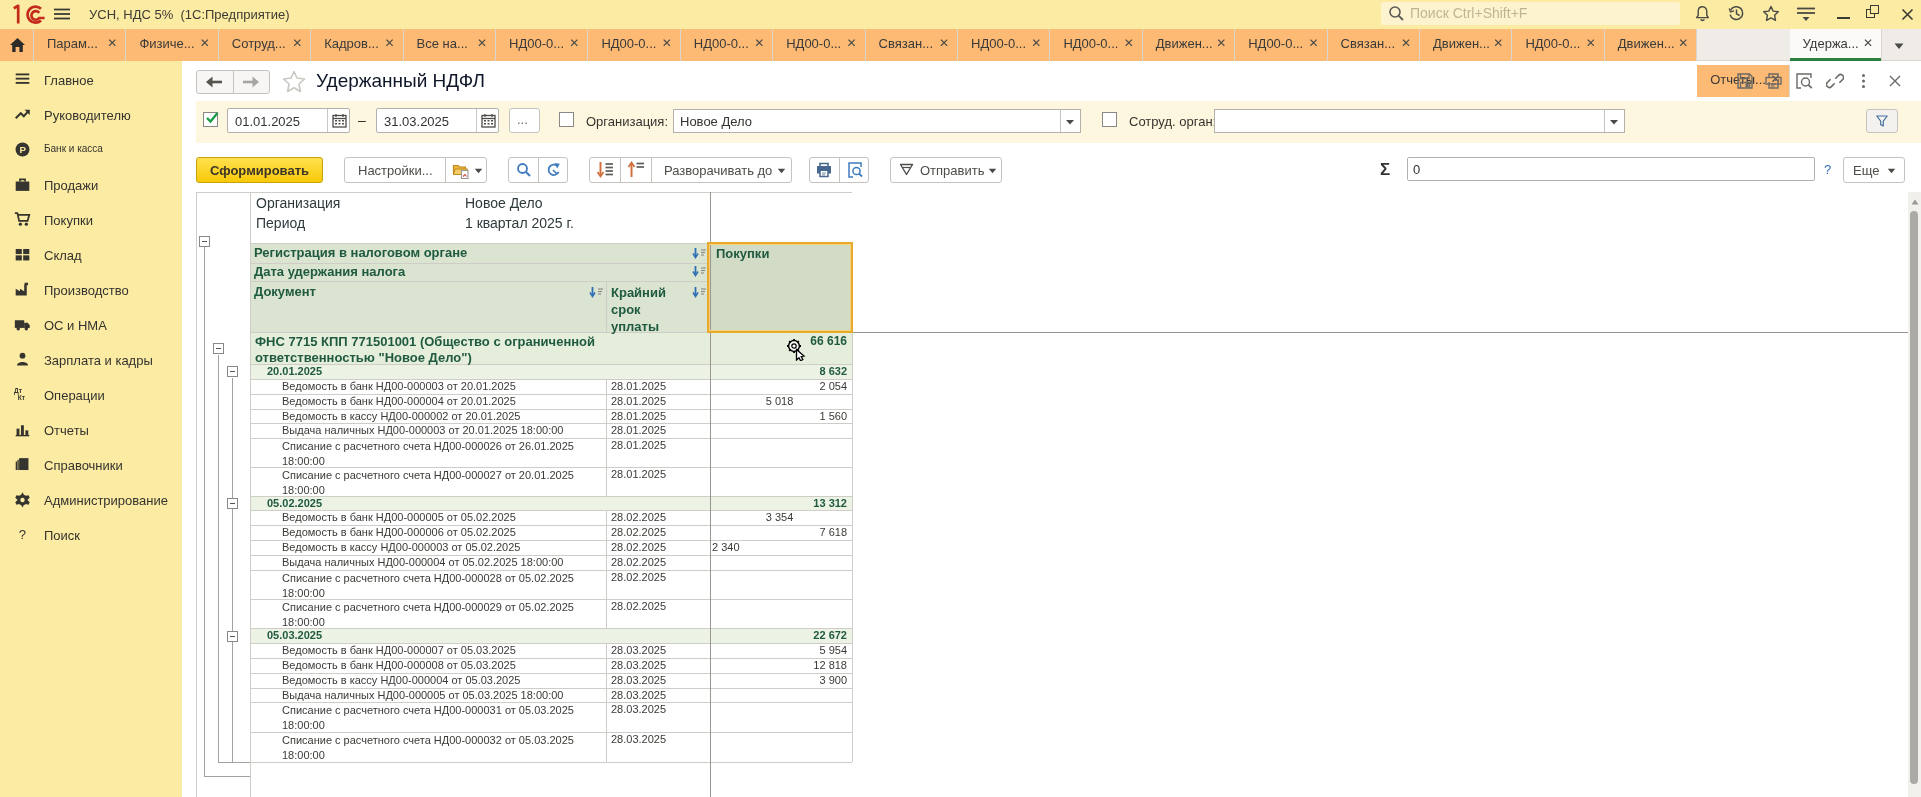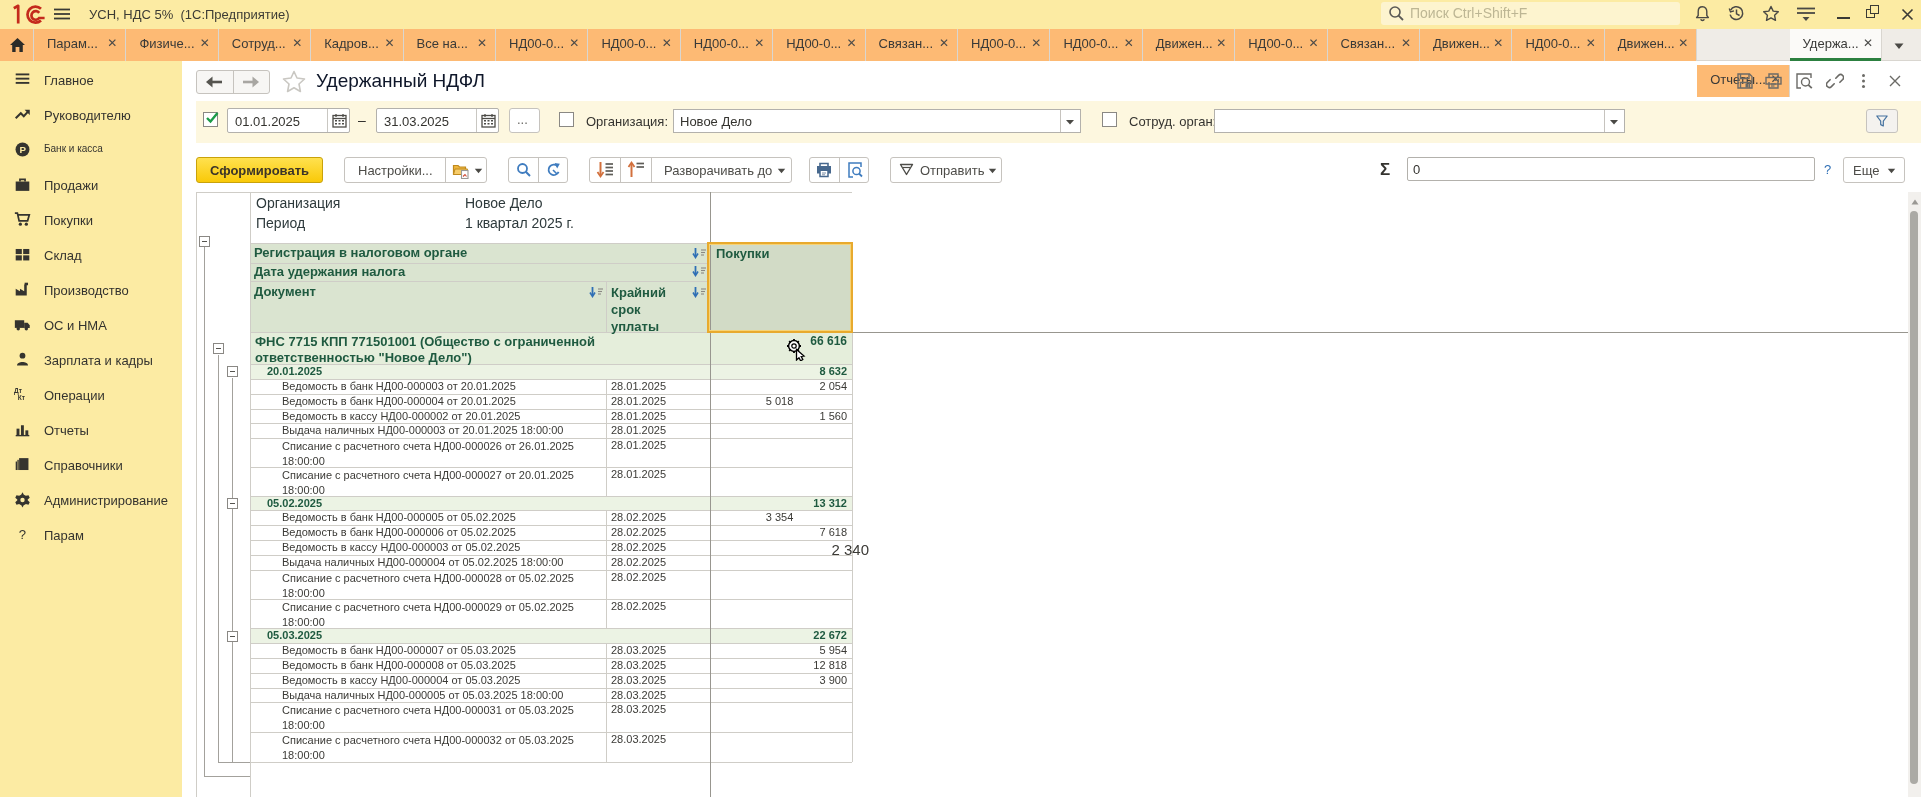--- a/index.html
+++ b/index.html
@@ -226,21 +226,21 @@
     </svg></div>
 <div class="txt" style="left:44px;top:458px;font-size:13px;color:#34332f">Справочники</div>
 <div class="abs" style="left:14px;top:491px;width:17px;height:17px"><svg viewBox="0 0 20 20">
       <path d="M10 1.5 L11.6 4.4 A5.8 5.8 0 0 1 13.9 5.7 L17.1 4.9 L18.5 7.8 L16.1 10 A5.8 5.8 0 0 1 16.1 11 L18.5 13.2 L17.1 16.1 L13.9 15.3 A5.8 5.8 0 0 1 11.6 16.6 L10 19.5 L8.4 16.6 A5.8 5.8 0 0 1 6.1 15.3 L2.9 16.1 L1.5 13.2 L3.9 11 A5.8 5.8 0 0 1 3.9 10 L1.5 7.8 L2.9 4.9 L6.1 5.7 A5.8 5.8 0 0 1 8.4 4.4 Z" fill="#35342f"></path>
       <circle cx="10" cy="10.5" r="2.6" fill="#fceba3"></circle>
     </svg></div>
 <div class="txt" style="left:44px;top:493px;font-size:13px;color:#34332f">Администрирование</div>
 <div class="abs" style="left:14px;top:526px;width:17px;height:17px"><svg viewBox="0 0 20 20">
       <text x="10" y="15.5" font-size="15.5" fill="#35342f" text-anchor="middle" font-family="Liberation Sans">?</text>
     </svg></div>
-<div class="txt" style="left:44px;top:528px;font-size:13px;color:#34332f">Парам</div>
+<div class="txt" style="left:44px;top:528px;font-size:13px;color:#34332f">Поиск</div>
 <div class="btn" style="left:196px;top:70px;width:74px;height:24px;background:#f7f6f4"></div>
 <div class="abs" style="left:233px;top:70px;width:1px;height:24px;background:#c6c3be"></div>
 <svg class="abs" style="left:205px;top:76px" width="18" height="12" viewBox="0 0 18 12">
     <line x1="3" y1="6" x2="17" y2="6" stroke="#55544f" stroke-width="2.6"></line>
     <path d="M7.5 0.5 L1 6 L7.5 11.5 Z" fill="#55544f"></path>
   </svg>
 <svg class="abs" style="left:242px;top:76px" width="18" height="12" viewBox="0 0 18 12">
     <line x1="1" y1="6" x2="15" y2="6" stroke="#a8a6a2" stroke-width="2.6"></line>
     <path d="M10.5 0.5 L17 6 L10.5 11.5 Z" fill="#a8a6a2"></path>
   </svg>
@@ -565,21 +565,21 @@
 <div class="txt" style="left:267px;top:497px;font-size:11px;font-weight:bold;color:#1f5a40">05.02.2025</div>
 <div class="abs" style="left:712px;top:497px;width:135px;text-align:right;font-size:11px;font-weight:bold;color:#1f5a40">13 312</div>
 <div class="txt" style="left:282px;top:511px;font-size:11px;color:#3b3a36">Ведомость в банк НД00-000005 от 05.02.2025</div>
 <div class="txt" style="left:611px;top:511px;font-size:11px;color:#3b3a36">28.02.2025</div>
 <div class="abs" style="left:712px;top:511px;width:135px;text-align:center;font-size:11px;color:#3b3a36">3 354</div>
 <div class="txt" style="left:282px;top:526px;font-size:11px;color:#3b3a36">Ведомость в банк НД00-000006 от 05.02.2025</div>
 <div class="txt" style="left:611px;top:526px;font-size:11px;color:#3b3a36">28.02.2025</div>
 <div class="abs" style="left:712px;top:526px;width:135px;text-align:right;font-size:11px;color:#3b3a36">7 618</div>
 <div class="txt" style="left:282px;top:541px;font-size:11px;color:#3b3a36">Ведомость в кассу НД00-000003 от 05.02.2025</div>
 <div class="txt" style="left:611px;top:541px;font-size:11px;color:#3b3a36">28.02.2025</div>
-<div class="abs" style="left:712px;top:541px;width:157px;text-align:right;font-size:15px;color:#3b3a36">2 340</div>
+<div class="abs" style="left:712px;top:541px;width:157px;font-size:11px;color:#3b3a36">2 340</div>
 <div class="txt" style="left:282px;top:556px;font-size:11px;color:#3b3a36">Выдача наличных НД00-000004 от 05.02.2025 18:00:00</div>
 <div class="txt" style="left:611px;top:556px;font-size:11px;color:#3b3a36">28.02.2025</div>
 <div class="abs" style="left:282px;top:571px;width:310px;font-size:11px;color:#3b3a36;line-height:14.5px">Списание с расчетного счета НД00-000028 от 05.02.2025 18:00:00</div>
 <div class="txt" style="left:611px;top:571px;font-size:11px;color:#3b3a36">28.02.2025</div>
 <div class="abs" style="left:282px;top:600px;width:310px;font-size:11px;color:#3b3a36;line-height:14.5px">Списание с расчетного счета НД00-000029 от 05.02.2025 18:00:00</div>
 <div class="txt" style="left:611px;top:600px;font-size:11px;color:#3b3a36">28.02.2025</div>
 <div class="txt" style="left:267px;top:629px;font-size:11px;font-weight:bold;color:#1f5a40">05.03.2025</div>
 <div class="abs" style="left:712px;top:629px;width:135px;text-align:right;font-size:11px;font-weight:bold;color:#1f5a40">22 672</div>
 <div class="txt" style="left:282px;top:644px;font-size:11px;color:#3b3a36">Ведомость в банк НД00-000007 от 05.03.2025</div>
 <div class="txt" style="left:611px;top:644px;font-size:11px;color:#3b3a36">28.03.2025</div>

